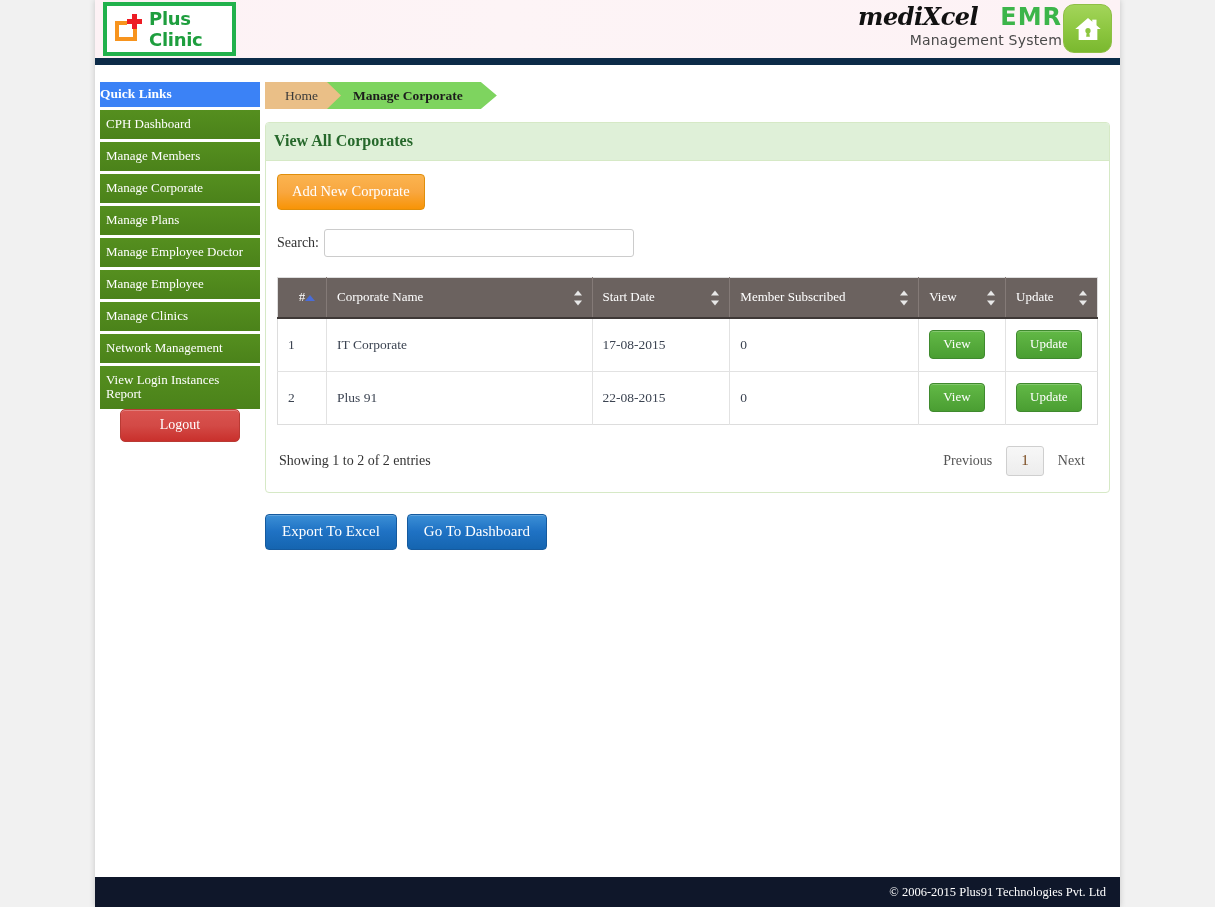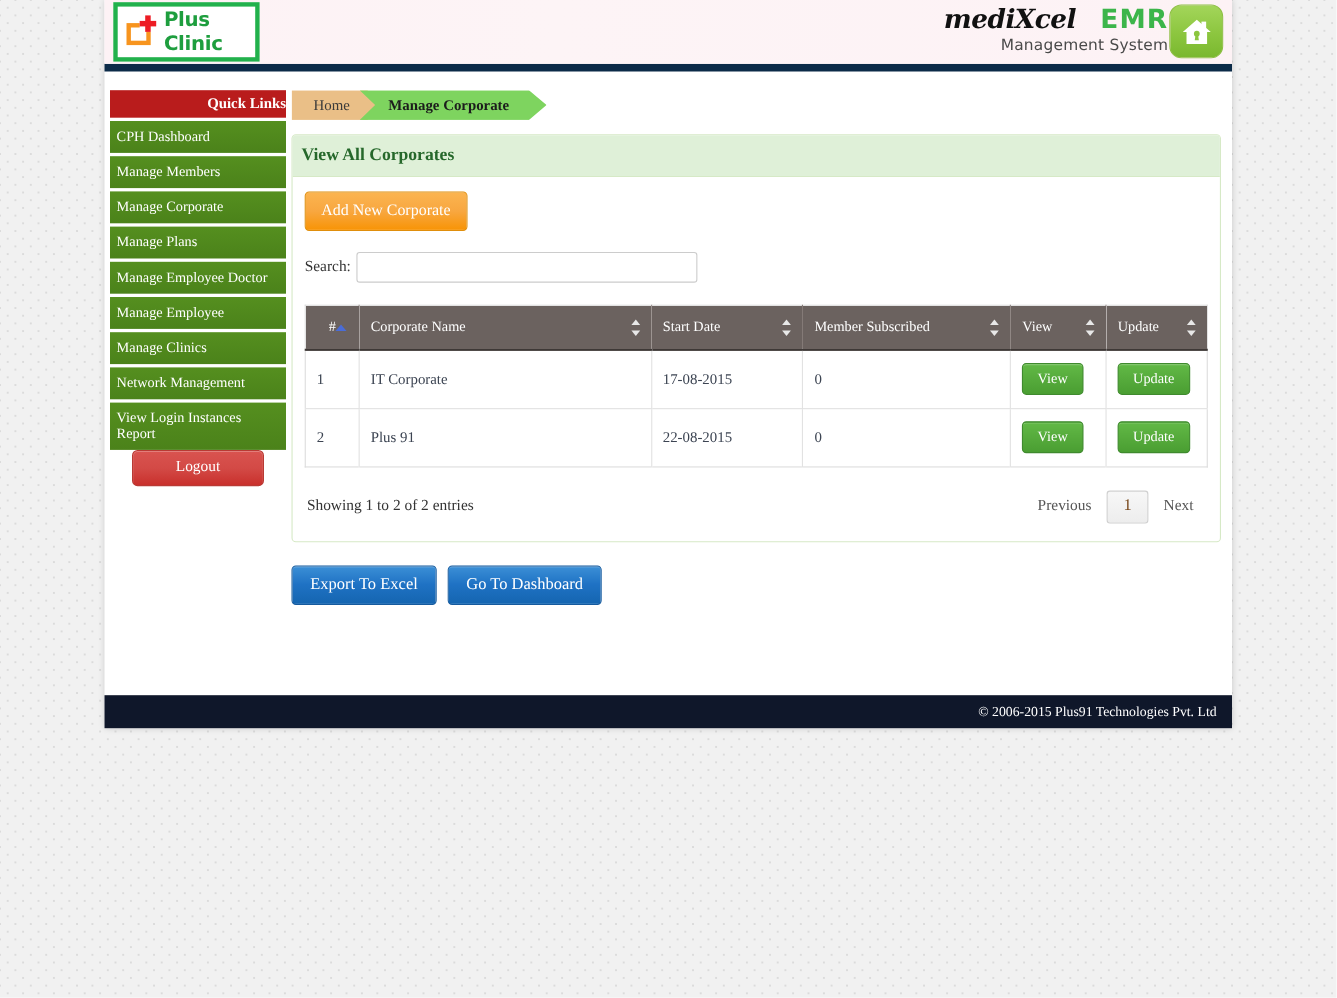--- a/index.html
+++ b/index.html
@@ -16,21 +16,21 @@
       radial-gradient(circle, #d6d6d6 0.6px, transparent 0.7px),
       radial-gradient(circle, #d6d6d6 0.6px, transparent 0.7px);
     background-size: 14px 14px, 14px 14px;
     background-position: 0 0, 7px 7px;
   }
 
   
   #page-wrap {
     position: absolute;
     left: 95px; top: 0;
-    width: 1025px; height: 662px;
+    width: 1025px; height: 907px;
     background: #fff;
     box-shadow: 0 0 6px rgba(0,0,0,.18);
   }
 
   
   #top-header {
     position: relative;
     height: 58px;
     background: #fdf5f7;
     background: linear-gradient(to right,#fdf2f5 0%,#fdf4f6 40%,#fdf2f5 100%);
@@ -93,21 +93,21 @@
   #strip-under {
     height: 8px; background: transparent;
   }
 
   
   #body-area { position: relative; height: 812px; }
 
   
   #sidebar { position: absolute; left: 5px; top: 9px; width: 160px; }
   #quick-links-head {
-    background: #b91c1c; color: #fff; text-align: right;
+    background: #3b82f6; color: #fff; text-align: left;
     font-weight: bold; font-size: 13.5px; padding: 4px 0 5px;
   }
   .nav-item {
     background: #4d8f1b;
     background: linear-gradient(to bottom,#558f1f 0%,#4b821a 100%);
     color: #fff; font-size: 13px; padding: 7px 8px 8px 6px;
     margin-top: 3px; line-height: 14px;
   }
   #logout-wrap { text-align: center; }
   #logout-btn {

